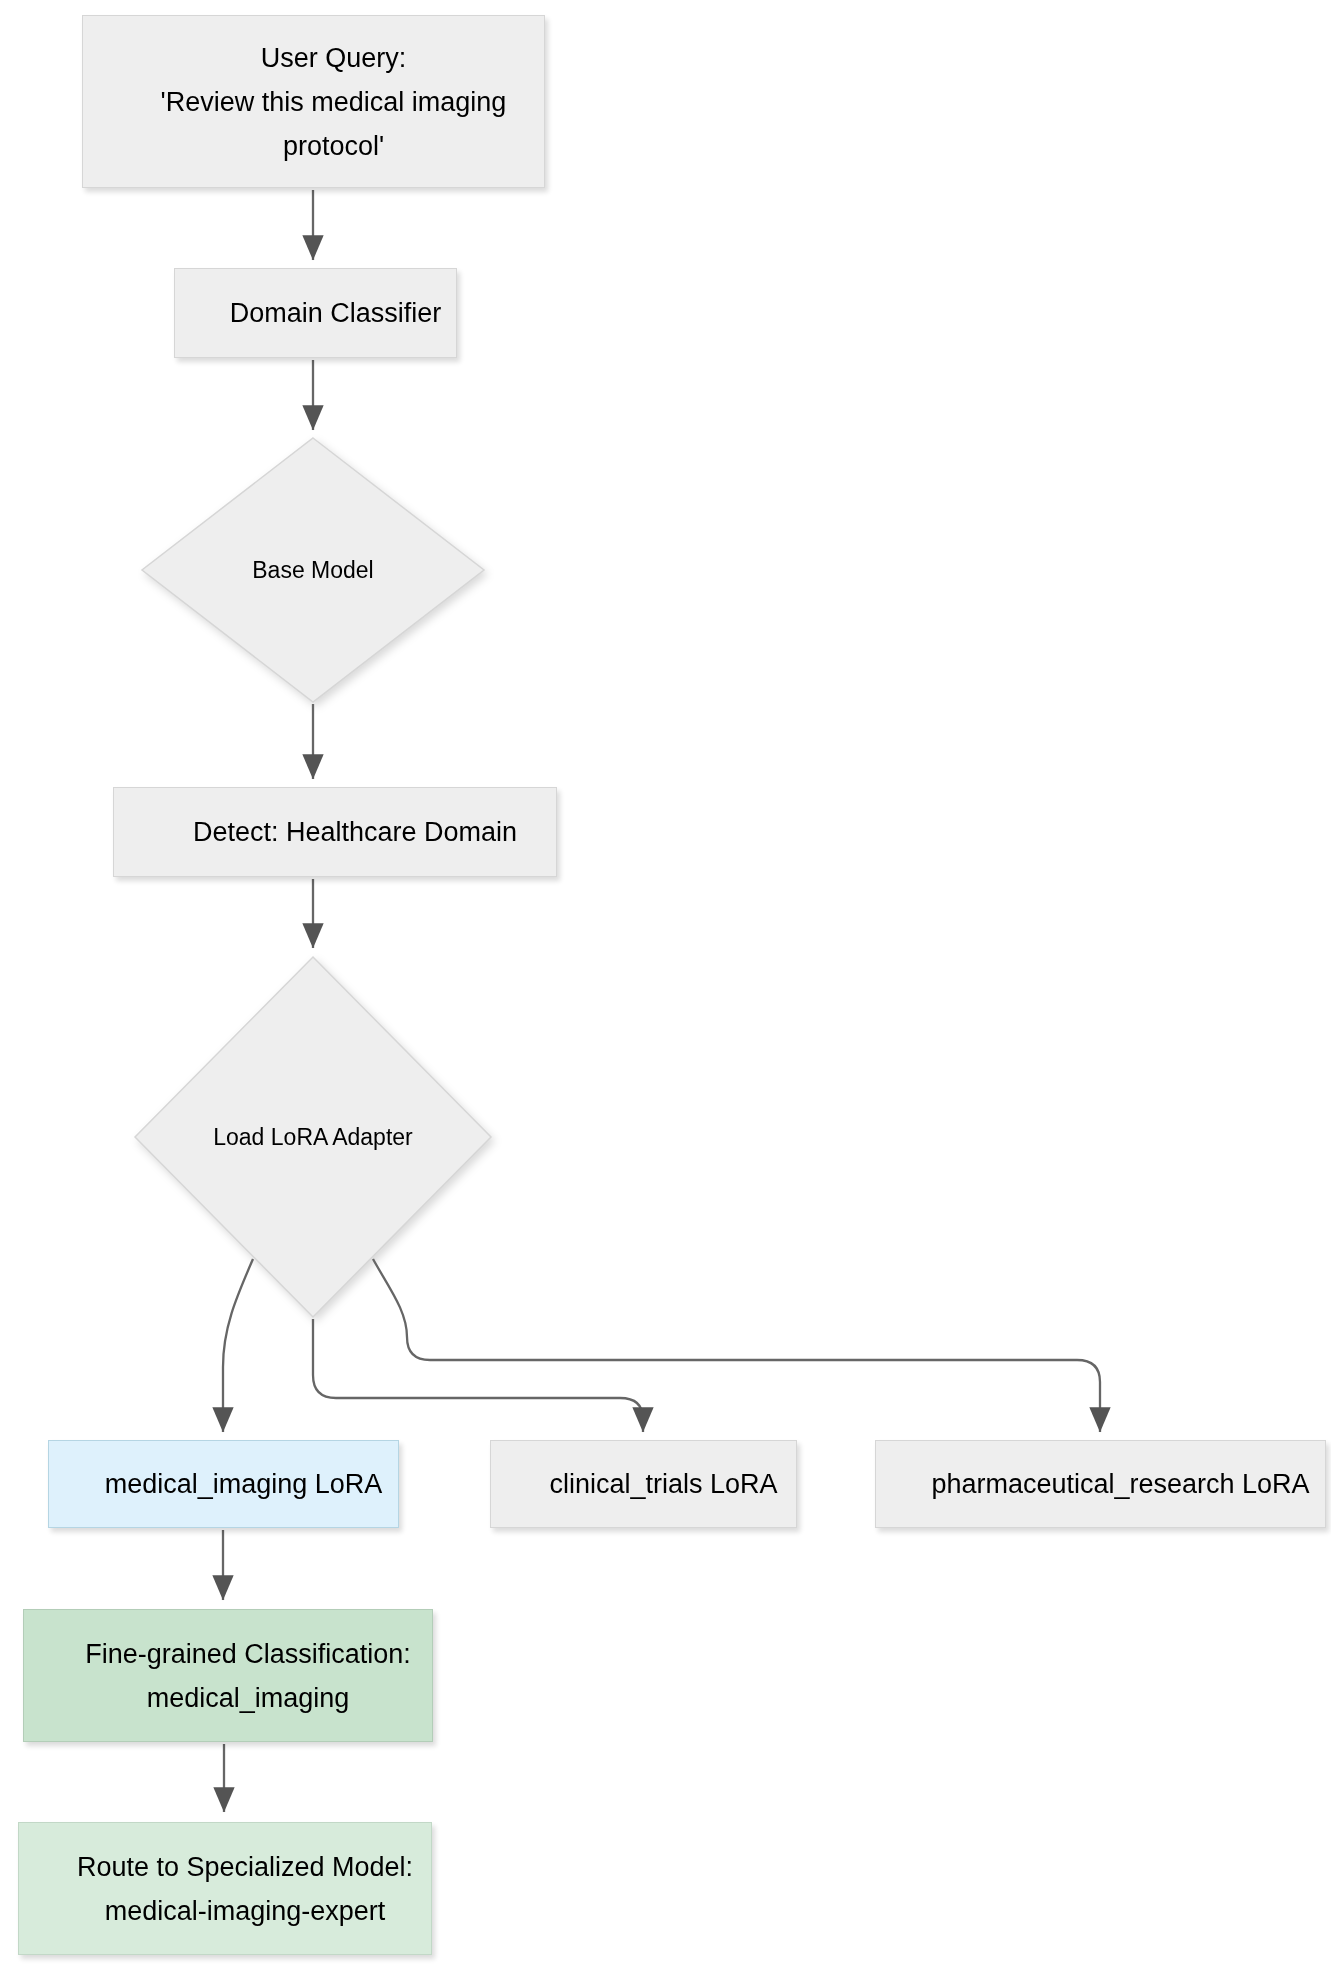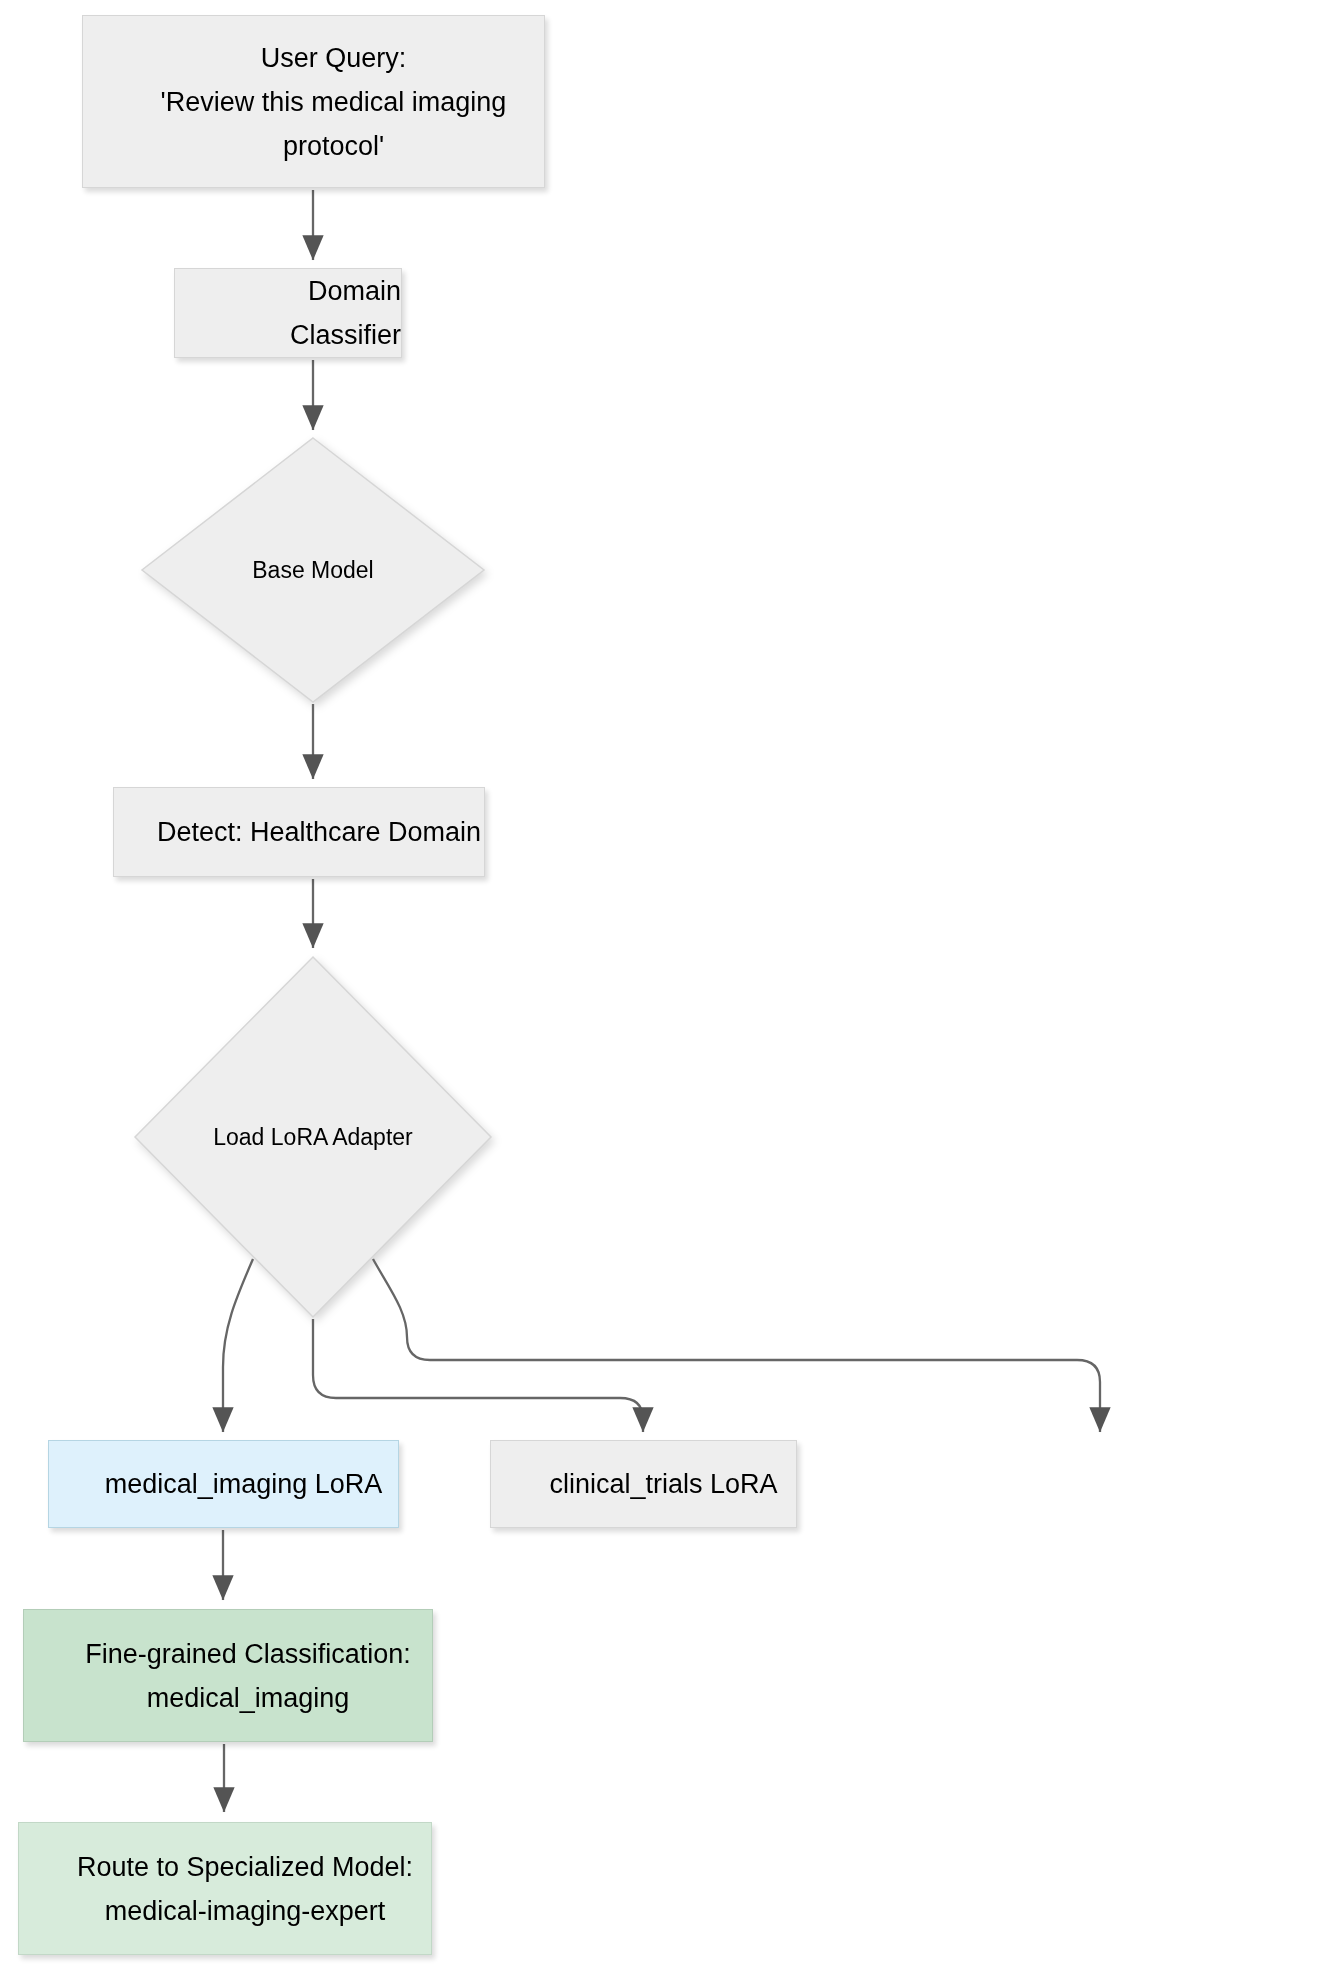--- a/index.html
+++ b/index.html
@@ -66,44 +66,47 @@
     <path class="edge" d="M373,1259 C389,1288 407,1311 407,1337 Q407,1360 430,1360 L1077,1360 Q1100,1360 1100,1382 L1100,1432" marker-end="url(#arrowhead)" style="stroke: rgb(102, 102, 102);"></path>
     <path class="edge" d="M223,1530 L223,1600" marker-end="url(#arrowhead)" style="stroke: rgb(102, 102, 102);"></path>
     <path class="edge" d="M224,1744 L224,1812" marker-end="url(#arrowhead)" style="stroke: rgb(102, 102, 102);"></path>
   </svg>
 
   <div class="node" style="left:82px; top:15px; width:463px; height:173px;">
     <span>User Query:</span>
     <span>'Review this medical imaging protocol'</span>
   </div>
 
-  <div class="node" style="left:174px; top:268px; width:228px; height:90px;text-align:right;">
+  <div class="node" style="left:174px; top:268px; width:283px; height:90px;">
     <span>Domain Classifier</span>
   </div>
 
   <div class="diamond-label" style="left:142px; top:438px; width:342px; height:264px;">
     <span>Base Model</span>
   </div>
 
-  <div class="node" style="left:113px; top:787px; width:372px; height:90px;">
+  <div class="node" style="left:113px; top:787px; width:444px; height:90px;">
     <span>Detect: Healthcare Domain</span>
   </div>
 
   <div class="diamond-label" style="left:135px; top:957px; width:356px; height:360px;">
     <span>Load LoRA Adapter</span>
   </div>
 
   <div class="node" style="left:490px; top:1440px; width:307px; height:88px;">
     <span>clinical_trials LoRA</span>
   </div>
 
   <div class="node" style="left: 48px; top: 1440px; width: 351px; height: 88px; background-color: rgb(222, 241, 252); border-color: rgb(181, 213, 227);">
     <span>medical_imaging LoRA</span>
   </div>
 
+  <div class="node" style="left:875px; top:1440px; width:451px; height:88px;">
+    <span>pharmaceutical_research LoRA</span>
+  </div>
 
   <div class="node" style="left: 23px; top: 1609px; width: 410px; height: 133px; background-color: rgb(200, 227, 205); border-color: rgb(179, 205, 184);">
     <span>Fine-grained Classification:</span>
     <span>medical_imaging</span>
   </div>
 
   <div class="node" style="left: 18px; top: 1822px; width: 414px; height: 133px; background-color: rgb(215, 235, 219); border-color: rgb(194, 216, 199);">
     <span>Route to Specialized Model:</span>
     <span>medical-imaging-expert</span>
   </div>

